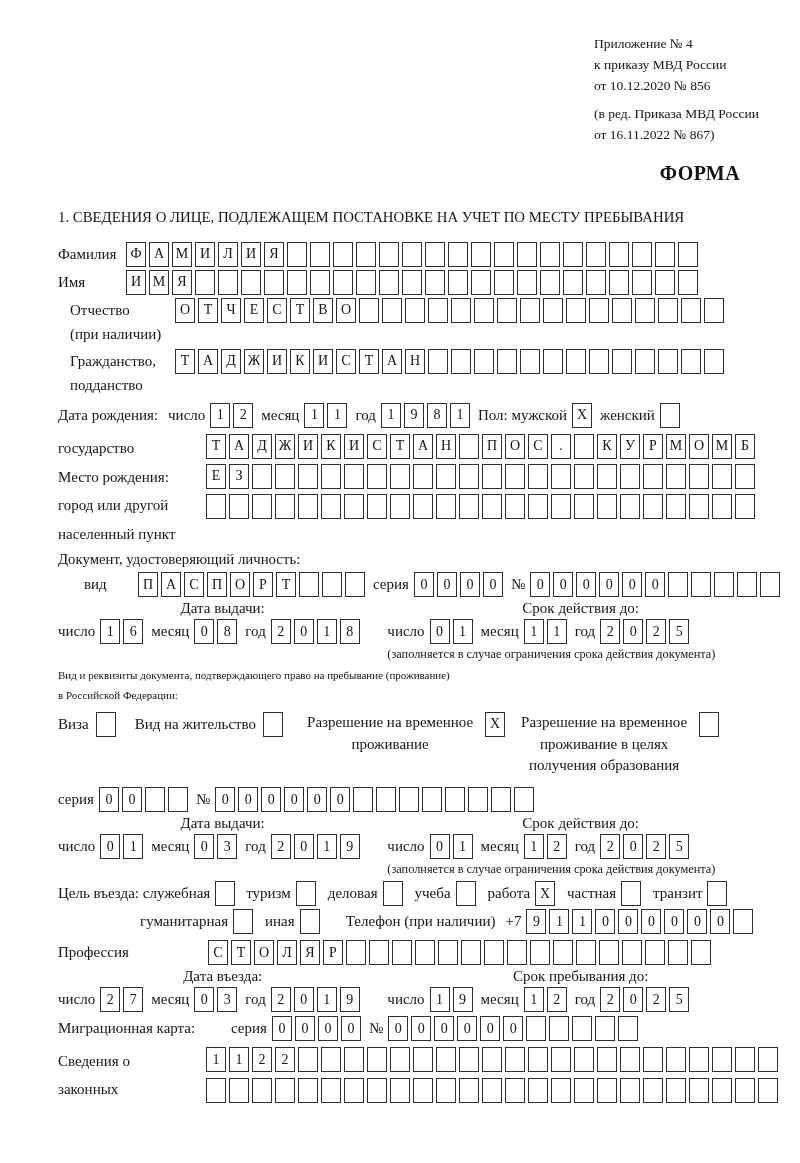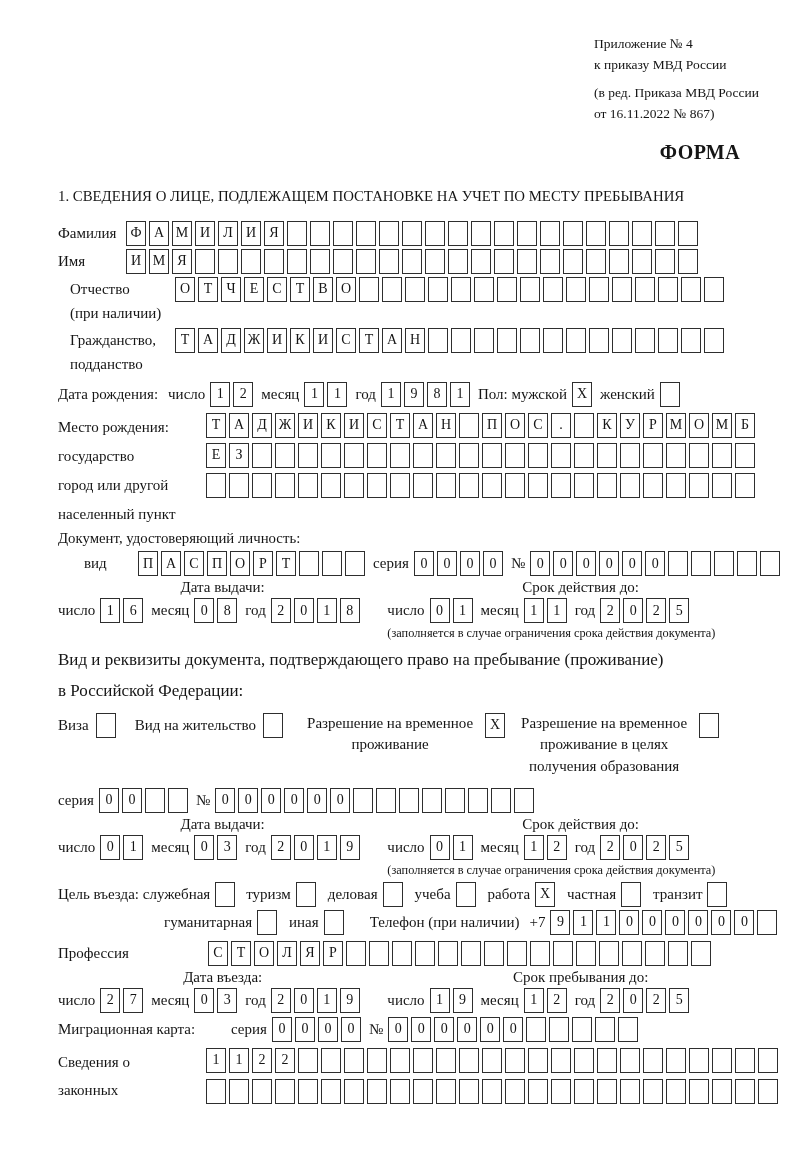--- a/index.html
+++ b/index.html
@@ -38,45 +38,46 @@
   .dgroup.left { width: 46%; }
   .dgroup.right { width: 54%; }
   .dhead { text-align: center; font-size: 15px; margin-bottom: 2px; }
   .dfields { display: flex; align-items: flex-start; }
   .dnote { font-size: 12.3px; margin-top: 3px; white-space: nowrap; }
 
   .bp { display: flex; margin-bottom: 2px; }
   .bp-labels { width: 148px; font-size: 15px; line-height: 1.93; flex-shrink: 0; }
   .bp-rows .boxes { margin-bottom: 5px; display: flex; }
 
-  .intro { font-size: 17px; line-height: 1.8; }
+  .intro { font-size: 11px; line-height: 1.8; }
   .opts { display: flex; align-items: flex-start; margin: 6px 0 4px; }
   .opt { display: flex; align-items: flex-start; margin-right: 16px; }
   .opt .olbl { font-size: 15px; line-height: 25px; margin-right: 7px; }
   .opt.wide .olbl { width: 176px; text-align: center; line-height: 1.45; }
   .opt.wide { margin-right: 8px; }
 
   .popt { display: flex; align-items: flex-start; margin-right: 9px; }
   .popt .olbl { font-size: 15px; line-height: 25px; margin-right: 5px; }
-  .indent { margin-left: 106px; }
+  .indent { margin-left: 82px; }
 
   .rep { display: flex; margin-top: 6px; }
   .rep-labels { width: 148px; font-size: 15px; line-height: 1.88; flex-shrink: 0; }
   .rep-rows .boxes { margin-bottom: 6px; display: flex; }
 
   .mt6 { margin-top: 6px; } .mt10 { margin-top: 10px; }
 </style>
 </head>
 <body>
 
 <div class="page">
 
   <div class="appendix">
     <div>Приложение № 4</div>
     <div>к приказу МВД России</div>
+    <div>от 10.12.2020 № 856</div>
     <div class="edition">
       <div>(в ред. Приказа МВД России</div>
       <div>от 16.11.2022 № 867)</div>
     </div>
   </div>
 
   <div class="forma">ФОРМА</div>
 
 
   <div class="sec-heading">1. СВЕДЕНИЯ О ЛИЦЕ, ПОДЛЕЖАЩЕМ ПОСТАНОВКЕ НА УЧЕТ ПО МЕСТУ ПРЕБЫВАНИЯ</div>
@@ -229,22 +230,22 @@
         <span class="box">1</span>
       </span>
     <span class="dlabel">Пол: мужской</span>
     <span class="box">X</span>
     <span class="dlabel">женский</span>
     <span class="box"></span>
   </div>
 
   <div class="bp mt6">
     <div class="bp-labels">
+      <div>государство</div>
       <div>Место рождения:</div>
-      <div>государство</div>
       <div>город или другой</div>
       <div>населенный пункт</div>
     </div>
     <div class="bp-rows">
       <div class="boxes">
           <span class="box">Т</span>
           <span class="box">А</span>
           <span class="box">Д</span>
           <span class="box">Ж</span>
           <span class="box">И</span>

